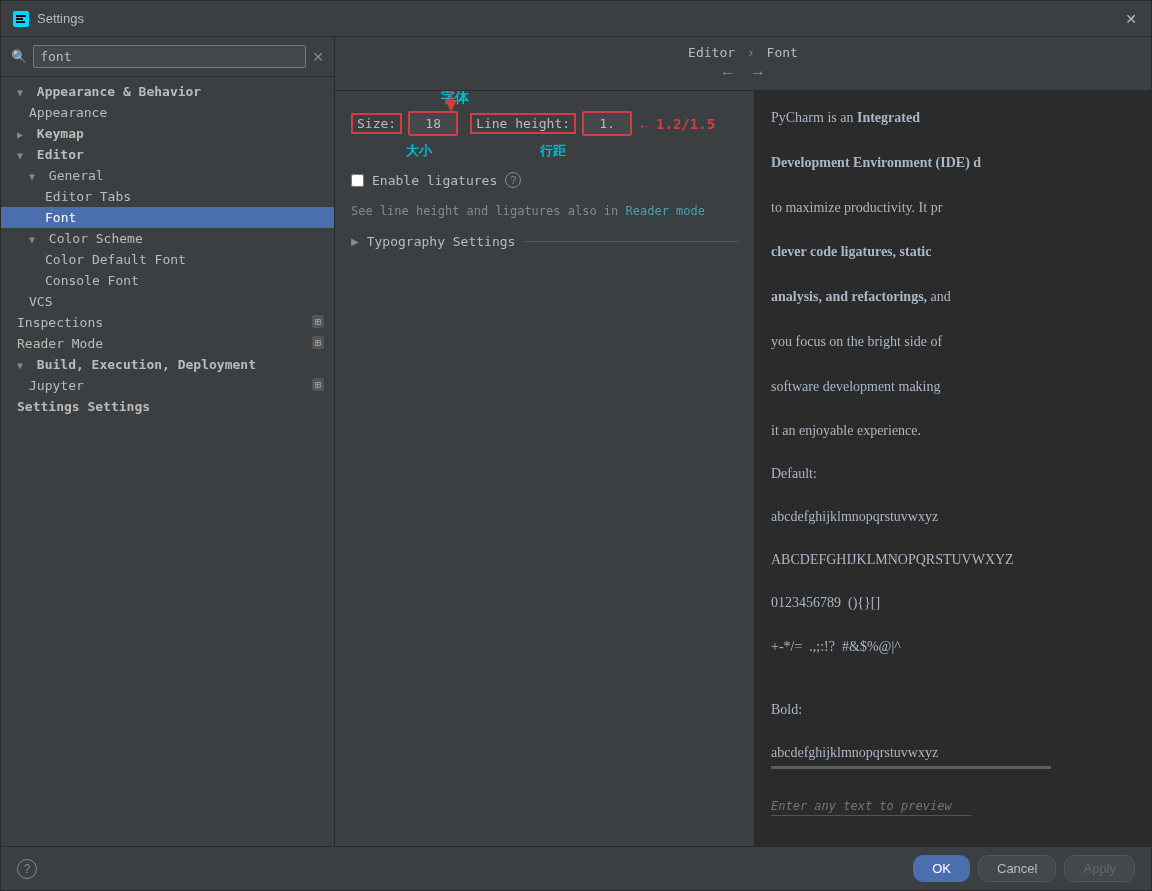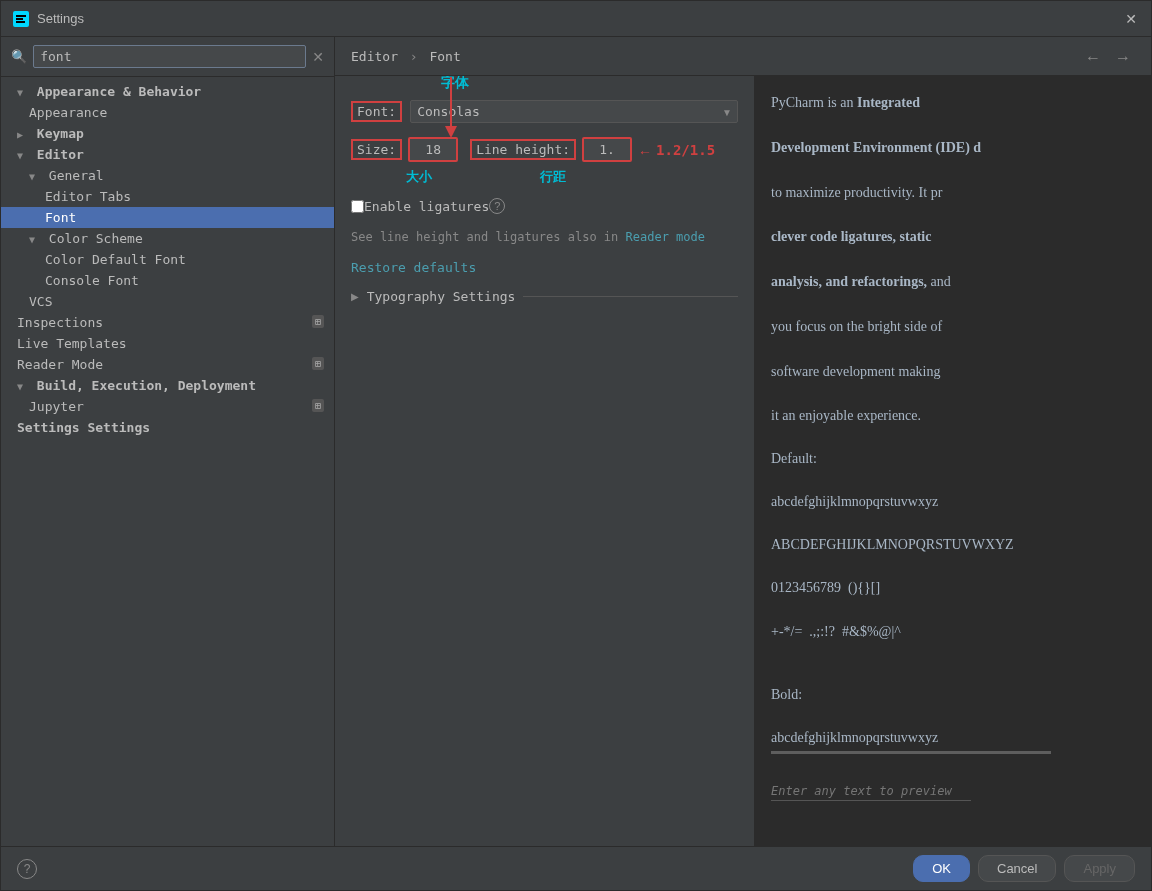--- a/index.html
+++ b/index.html
@@ -149,20 +149,21 @@
       background: #3c3f41;
     }
 
     .panel-header {
       display: flex;
       align-items: center;
       justify-content: space-between;
       padding: 8px 16px;
       border-bottom: 1px solid #2b2b2b;
       flex-shrink: 0;
+      flex-direction: column;
     }
 
     .breadcrumb {
       font-size: 13px;
       color: #bbbbbb;
       font-family: 'Consolas', monospace;
     }
 
     .breadcrumb .sep { color: #888; margin: 0 4px; }
 
@@ -248,21 +249,21 @@
       border-radius: 2px;
     }
 
     .number-input.line-height {
       width: 50px;
     }
 
     .checkbox-row {
       display: flex;
       align-items: center;
-      gap: 0;
+      gap: 8px;
       margin-bottom: 14px;
     }
 
     .checkbox-row input[type="checkbox"] {
       accent-color: #4b6eaf;
     }
 
     .checkbox-label {
       font-family: 'Consolas', monospace;
       font-size: 13px;
@@ -523,23 +524,20 @@
         </div>
         <div class="tree-item indent1">
           <span>VCS</span>
         </div>
 
         <div class="tree-item">
           <span>Inspections</span>
           <span class="badge">⊞</span>
         </div>
 
-        <div class="tree-item">
-          <span>Live Templates</span>
-        </div>
 
         <div class="tree-item">
           <span>Reader Mode</span>
           <span class="badge">⊞</span>
         </div>
 
         <div class="tree-item bold">
           <span class="tree-chevron">▼</span>
           <span>Build, Execution, Deployment</span>
         </div>
@@ -569,34 +567,20 @@
       </div>
 
       <div class="panel-body">
 
         <div class="settings-form">
 
           <div style="position:relative; margin-bottom: 4px;">
             <span class="cyan-text" style="position:absolute; top:-18px; left:90px;">字体</span>
           </div>
 
-          <div class="form-row" style="margin-top:8px;">
-            <span class="form-label" style="border:2px solid #d04040; padding:1px 4px; font-family:Consolas,monospace;">
-              <span>Font:</span>
-            </span>
-            <div class="select-wrapper">
-              <select style="width:100%; background:#45484a; border:1px solid #555; color:#bbbbbb; padding:3px 24px 3px 6px; font-size:13px; font-family:Consolas,monospace; appearance:none; -webkit-appearance:none; outline:none; border-radius:2px;">
-                <option>Consolas</option>
-                <option>JetBrains Mono</option>
-                <option>Fira Code</option>
-                <option>Courier New</option>
-              </select>
-              <span class="select-chevron">▼</span>
-            </div>
-          </div>
 
           <div style="position:relative;">
             <svg style="position:absolute; top:-60px; left:0; width:420px; height:80px; pointer-events:none; z-index:10;">
 
               <line x1="100" y1="0" x2="100" y2="55" stroke="#d04040" stroke-width="2" marker-end="url(#arrow)"></line>
               <defs>
                 <marker id="arrow" markerWidth="6" markerHeight="6" refX="3" refY="3" orient="auto">
                   <path d="M0,0 L6,3 L0,6 Z" fill="#d04040"></path>
                 </marker>
               </defs>
@@ -632,21 +616,20 @@
             <input type="checkbox" style="accent-color: rgb(75, 110, 175);">
             <span class="checkbox-label">Enable ligatures</span>
             <span class="help-icon">?</span>
           </div>
 
           <div class="hint-text">
             <span>See line height and ligatures also in</span>
             <a style="color:#4b9eaf; cursor:pointer;">Reader mode</a>
           </div>
 
-          <a class="restore-link">Restore defaults</a>
 
           <div class="typography-section">
             <span class="section-arrow">▶</span>
             <span class="section-label">Typography Settings</span>
             <div class="section-line"></div>
           </div>
         </div>
 
         <div class="preview-panel">
           <div class="preview-section">

